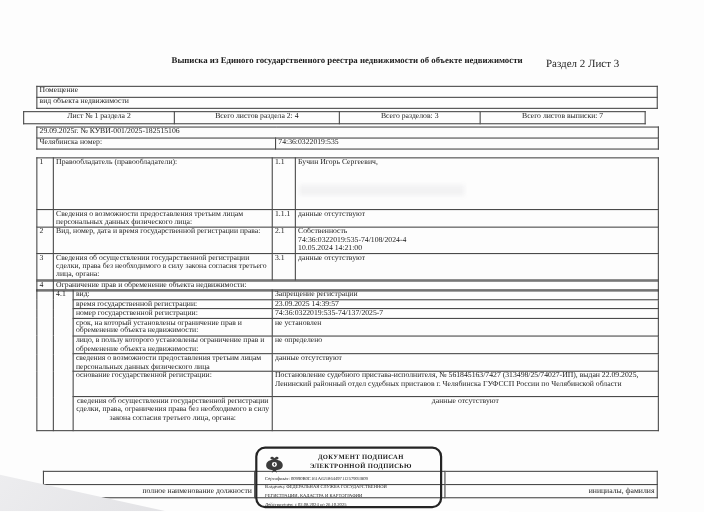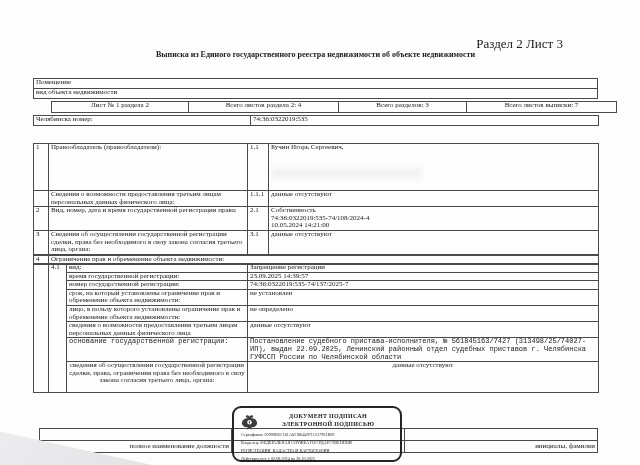--- a/index.html
+++ b/index.html
@@ -1,37 +1,37 @@
 <!DOCTYPE html>
 <html><head>
 <meta charset="utf-8">
 <style>
   html,body{margin:0;padding:0;background:#ffffff;}
   .page{position:relative;width:640px;height:465px;background:#fdfdfd;overflow:hidden;
         font-family:"Liberation Serif","DejaVu Serif",serif;color:#1b1b1b;}
   
-  .corner{position:absolute;top:36px;right:77px;font-size:13px;}
+  .corner{position:absolute;top:53px;right:77px;font-size:10px;}
   .title{position:absolute;top:50px;left:33px;width:565px;text-align:center;font-size:8px;font-weight:bold;}
   .subtitle{position:absolute;top:65px;left:33px;width:565px;text-align:center;font-size:7.5px;font-weight:bold;}
   
   table{border-collapse:collapse;table-layout:fixed;}
   td{border:1px solid #4a4a4a;font-size:7px;line-height:7.6px;padding:0 2px;vertical-align:top;
      overflow:hidden;}
   .tA{position:absolute;top:78px;left:33px;width:565px;}
   .tA td{height:9px;}
-  .tA2{position:absolute;top:101px;left:51px;width:565px;}
+  .tA2{position:absolute;top:101px;left:21px;width:565px;}
   .tA2 td{text-align:center;height:10px;}
   .tB{position:absolute;top:115px;left:33px;width:565px;}
   .tB td{height:9px;text-align:left;}
   
   .m1{position:absolute;top:143px;left:33px;width:565px;}
   .m4h{position:absolute;top:255px;left:33px;width:565px;}
   .m2{position:absolute;top:263px;left:33px;width:565px;}
   .r1{height:47px;} .r2{height:12px;} .r3{height:24px;} .r4{height:22px;}
-  .h1{height:7px;} .h2{height:14px;} .h3{height:12px;} .h4{height:23px;font-family:Liberation Mono, monospace;} .h5{height:31px;text-align:center;}
+  .h1{height:7px;} .h2{height:14px;} .h3{height:12px;} .h4{height:23px;} .h5{height:31px;text-align:center;}
   
   .footer{position:absolute;top:428px;left:39px;width:558px;}
   .footer td{height:11px;}
   .footer .lbl{font-weight:normal;text-align:right;vertical-align:middle;}
   
   .stamp{position:absolute;left:232px;top:406px;width:166px;height:52px;border:2px solid #242424;
          border-radius:9px;z-index:5;background:transparent;}
   .emblem{position:absolute;left:7px;top:5px;width:17px;height:20px;}
   .stamp-head{margin:5px 4px 0 26px;text-align:center;font-size:6px;font-weight:bold;letter-spacing:.3px;
               line-height:7px;}
@@ -82,20 +82,23 @@
     </tr>
   </tbody>
     </table>
 
   <table class="tB">
     <colgroup>
         <col style="width:217px">
         <col style="width:348px">
       </colgroup>
     <tbody>
+        <tr>
+          <td colspan="2">29.09.2025г. № КУВИ-001/2025-182515106</td>
+        </tr>
     <tr>
       <td>Челябинска номер:</td>
       <td>74:36:0322019:535</td>
     </tr>
   </tbody>
     </table>
 
   <table class="m1">
     <colgroup>
         <col style="width:15px">

